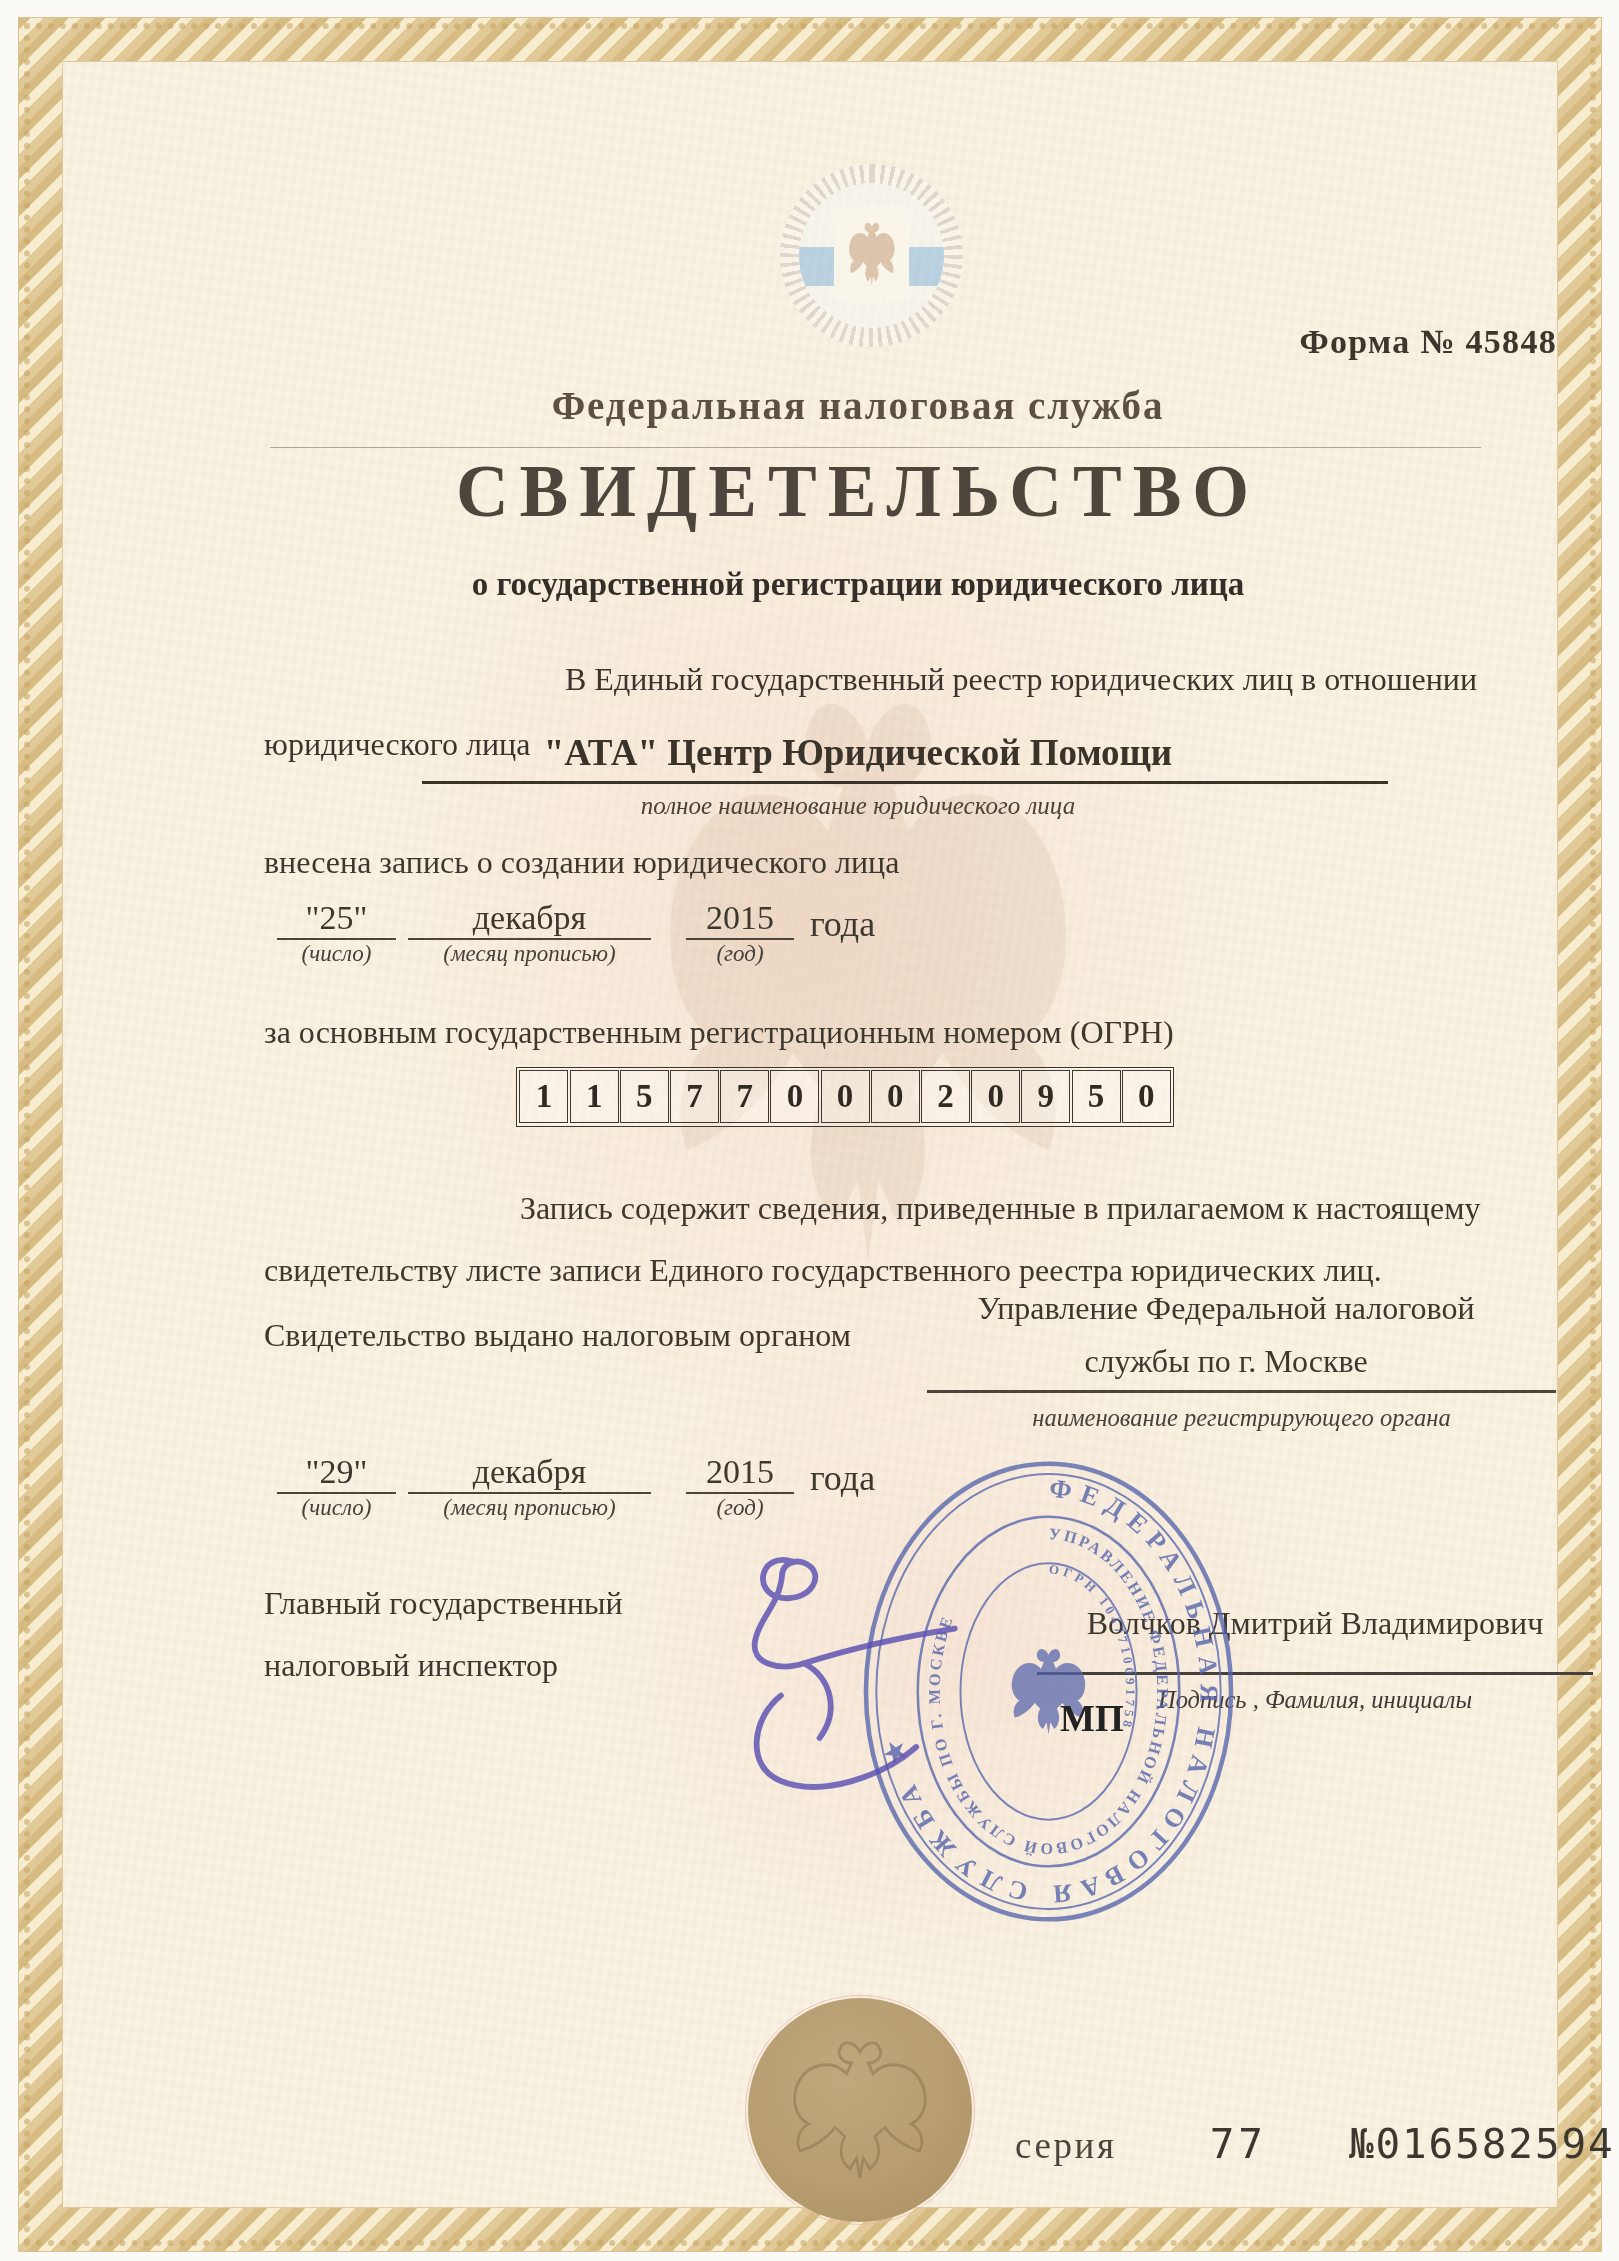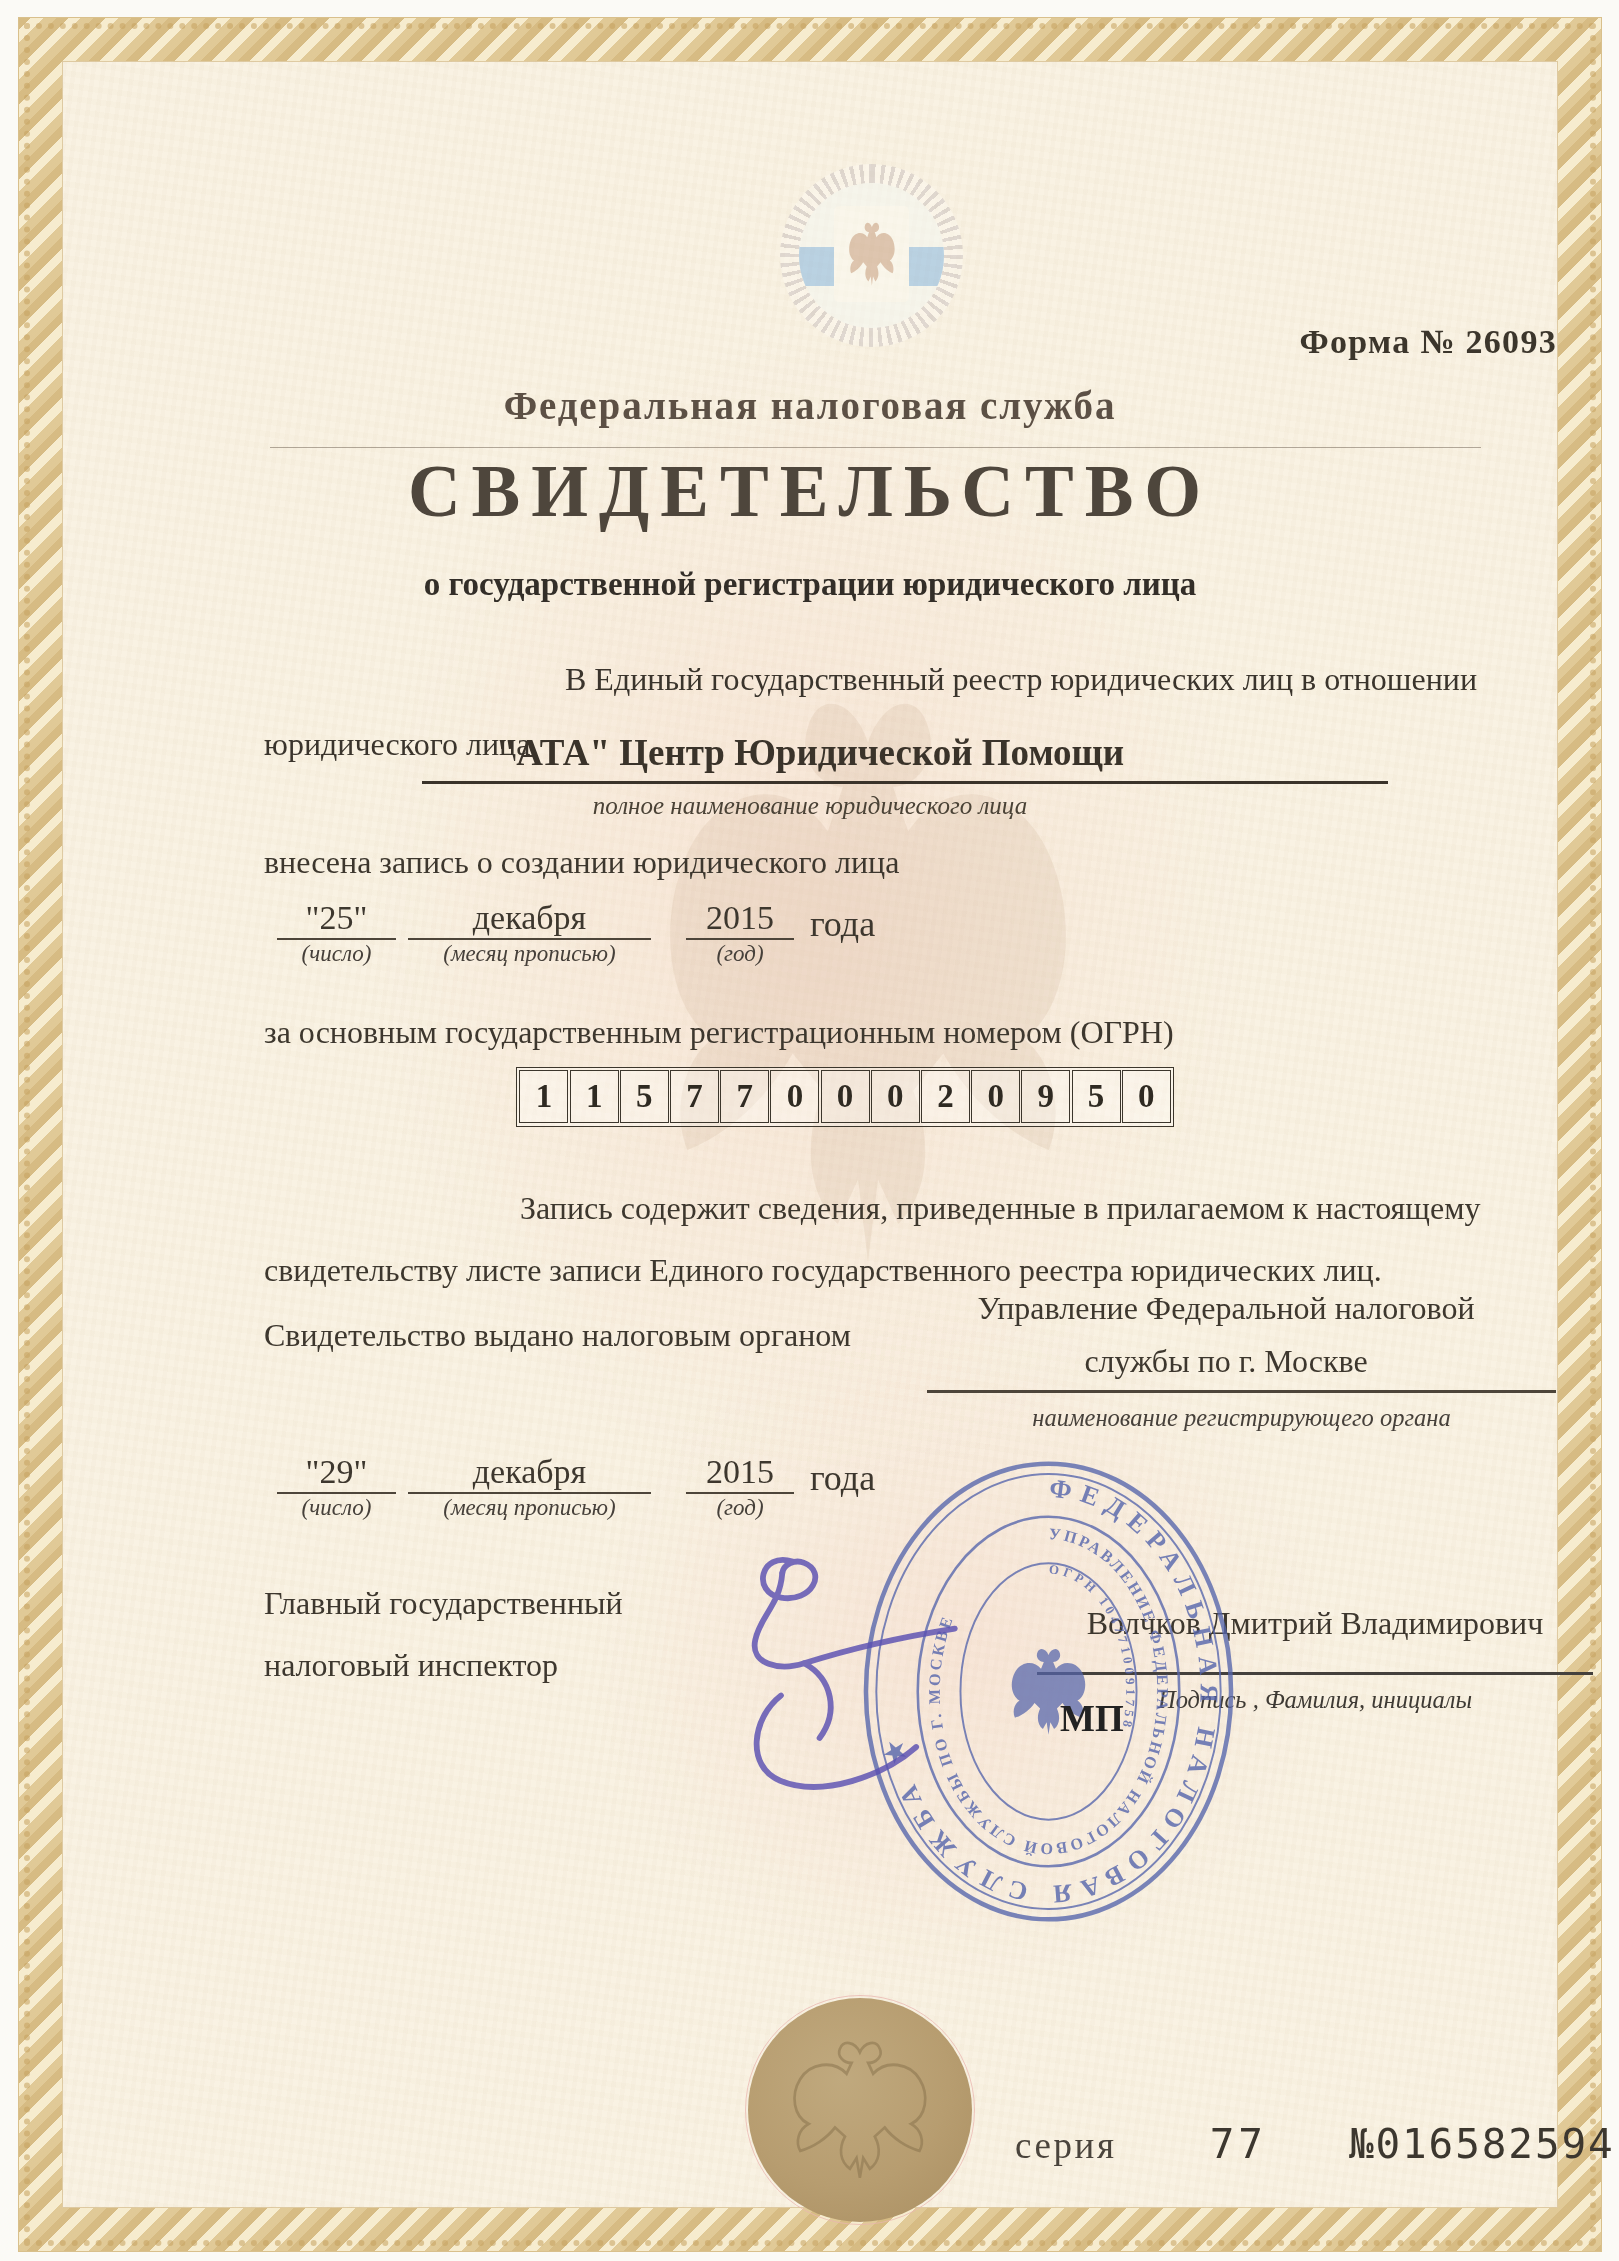--- a/index.html
+++ b/index.html
@@ -20,21 +20,21 @@
   .paper { position:absolute; left:62px; top:61px; right:61px; bottom:53px;
     background-color:#f9f2e3;
     background-image:
       radial-gradient(ellipse 612px 805px at 50% 40%, rgba(243,205,189,.38), rgba(243,205,189,0) 72%),
       radial-gradient(ellipse 528px 489px at 60% 74%, rgba(242,198,186,.30), rgba(242,198,186,0) 70%),
       repeating-linear-gradient(98deg, rgba(214,182,150,.055) 0 4.5px, rgba(255,255,255,0) 4.5px 9.7px),
       repeating-linear-gradient(8deg, rgba(214,182,150,.045) 0 5.8px, rgba(255,255,255,0) 5.8px 12.2px);
     border:1.3px solid rgba(203,172,112,.55); }
 
   .abs { position:absolute; }
-  .center { width:100%; text-align:center; }
+  .center { width:100%; text-align:center;margin-left:48px; }
 
   .watermark-eagle { position:absolute; left:554px; top:547px; width:502px; height:741px; opacity:.12; }
 
   
   .emblem { position:absolute; left:717px; top:102px; width:183px; height:183px; border-radius:50%;
     background:repeating-conic-gradient(rgba(150,140,155,.5) 0deg 2.6deg, rgba(252,248,240,.92) 2.6deg 6.4deg);
     opacity:.5; }
   .emblem-inner { position:absolute; inset:19.3px; border-radius:50%; background:#f4f8f4; overflow:hidden; }
   .emblem-band { position:absolute; left:0; right:0; top:44%; height:27%; background:#7db3e2; }
   .emblem-shield { position:absolute; left:24%; top:16%; width:52%; height:66%; background:#fbfbf3; border-radius:5.2px; }
@@ -126,21 +126,21 @@
     <div class="emblem">
       <div class="emblem-inner">
         <div class="emblem-band"></div>
         <div class="emblem-shield"></div>
         <svg class="emblem-eagle" viewBox="0 0 100 100" preserveAspectRatio="none">
           <use href="#eagle" fill="#c49a7c"></use>
         </svg>
       </div>
     </div>
 
-    <div class="abs form-number">Форма  № 26093</div>
+    <div class="abs form-number">Форма  № 45848</div>
 
     <div class="abs center agency">Федеральная налоговая служба</div>
     <div class="abs agency-rule"></div>
 
     <div class="abs center doc-title">СВИДЕТЕЛЬСТВО</div>
     <div class="abs center doc-subtitle">о государственной регистрации юридического лица</div>
 
     <div class="abs intro">
       <div class="ind">В Единый государственный реестр юридических лиц в отношении</div>
       <div>юридического лица</div>

